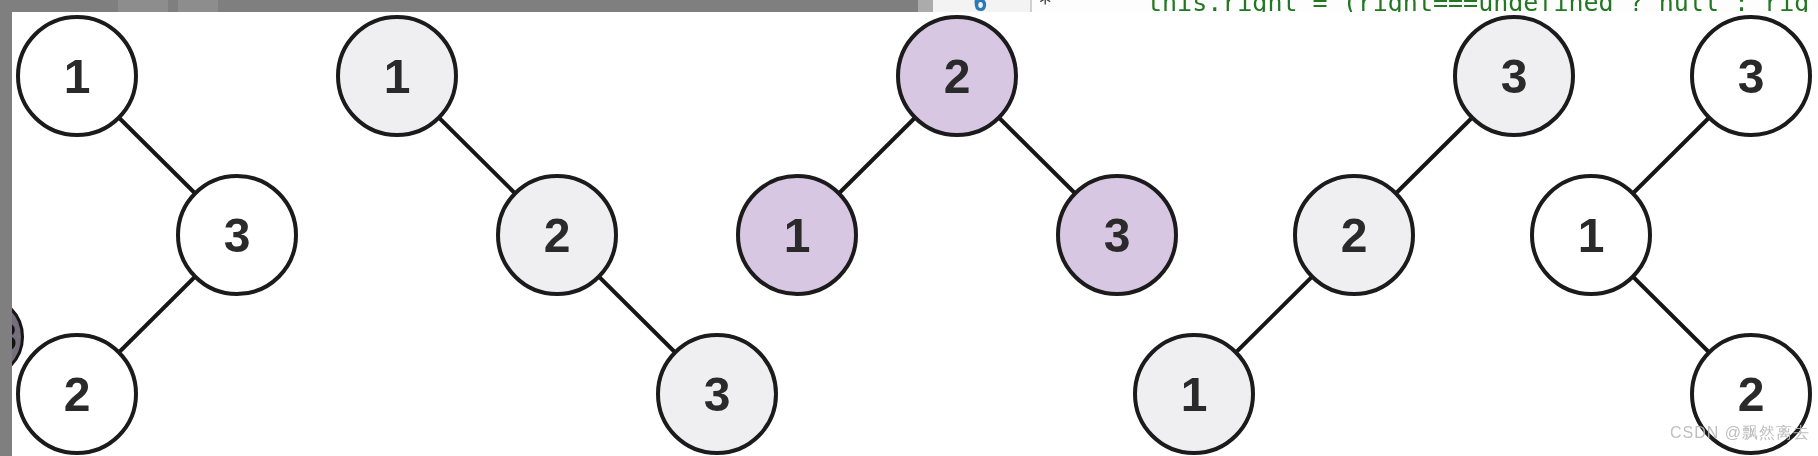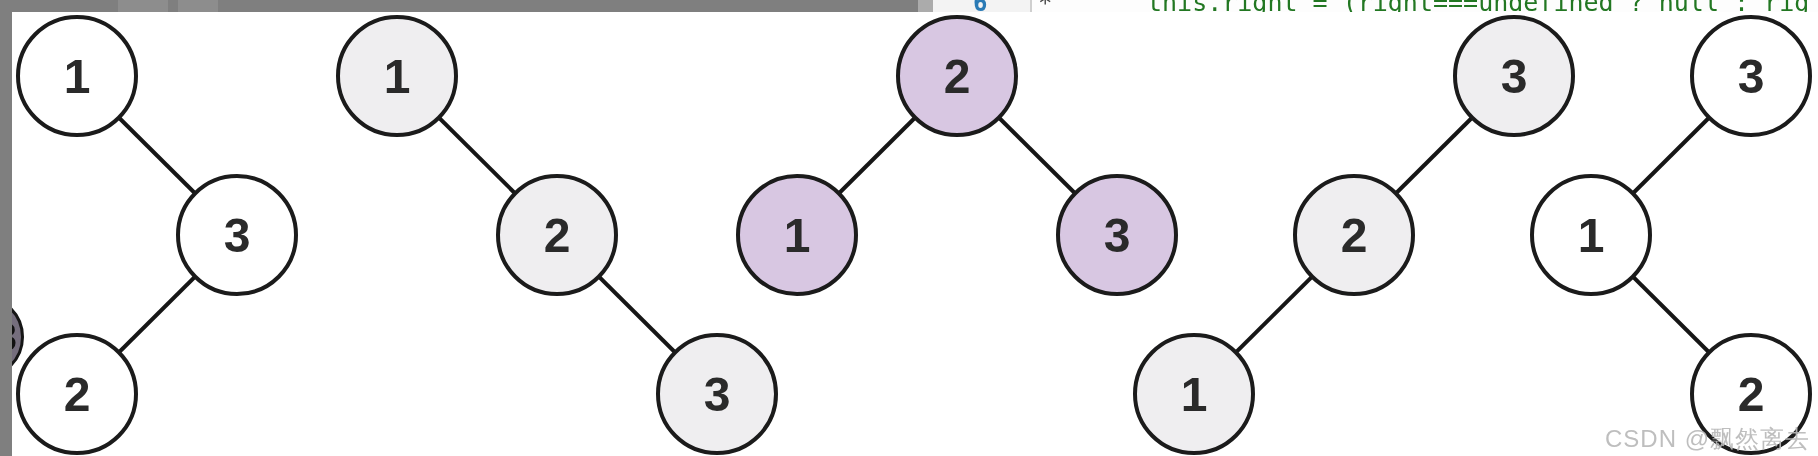--- a/index.html
+++ b/index.html
@@ -32,21 +32,21 @@
   #edges-svg{position:absolute;left:0;top:0;}
   .tree-node{position:absolute;width:122px;height:122px;box-sizing:border-box;
         border:4px solid #1b1b1b;border-radius:50%;display:flex;align-items:center;justify-content:center;
         font-weight:bold;font-size:48px;color:#2a2a2a;z-index:2;}
   .partial-node{position:absolute;box-sizing:border-box;border:3px solid #161616;border-radius:50%;
         z-index:3;}
   .partial-node span{position:absolute;right:4px;top:50%;transform:translateY(-50%);
         font-weight:bold;font-size:40px;color:#111111;}
 
   
-  .watermark{position:absolute;right:8px;top:423px;z-index:10;font-size:24px;
+  .watermark{position:absolute;right:8px;top:423px;z-index:10;font-size:16px;
         color:rgba(185,185,185,0.92);letter-spacing:1px;}
 </style>
 </head>
 <body>
 
 <div id="screen">
 
   <div class="top-bar">
     <div class="tab-hl t1"></div>
     <div class="tab-hl t2"></div>

